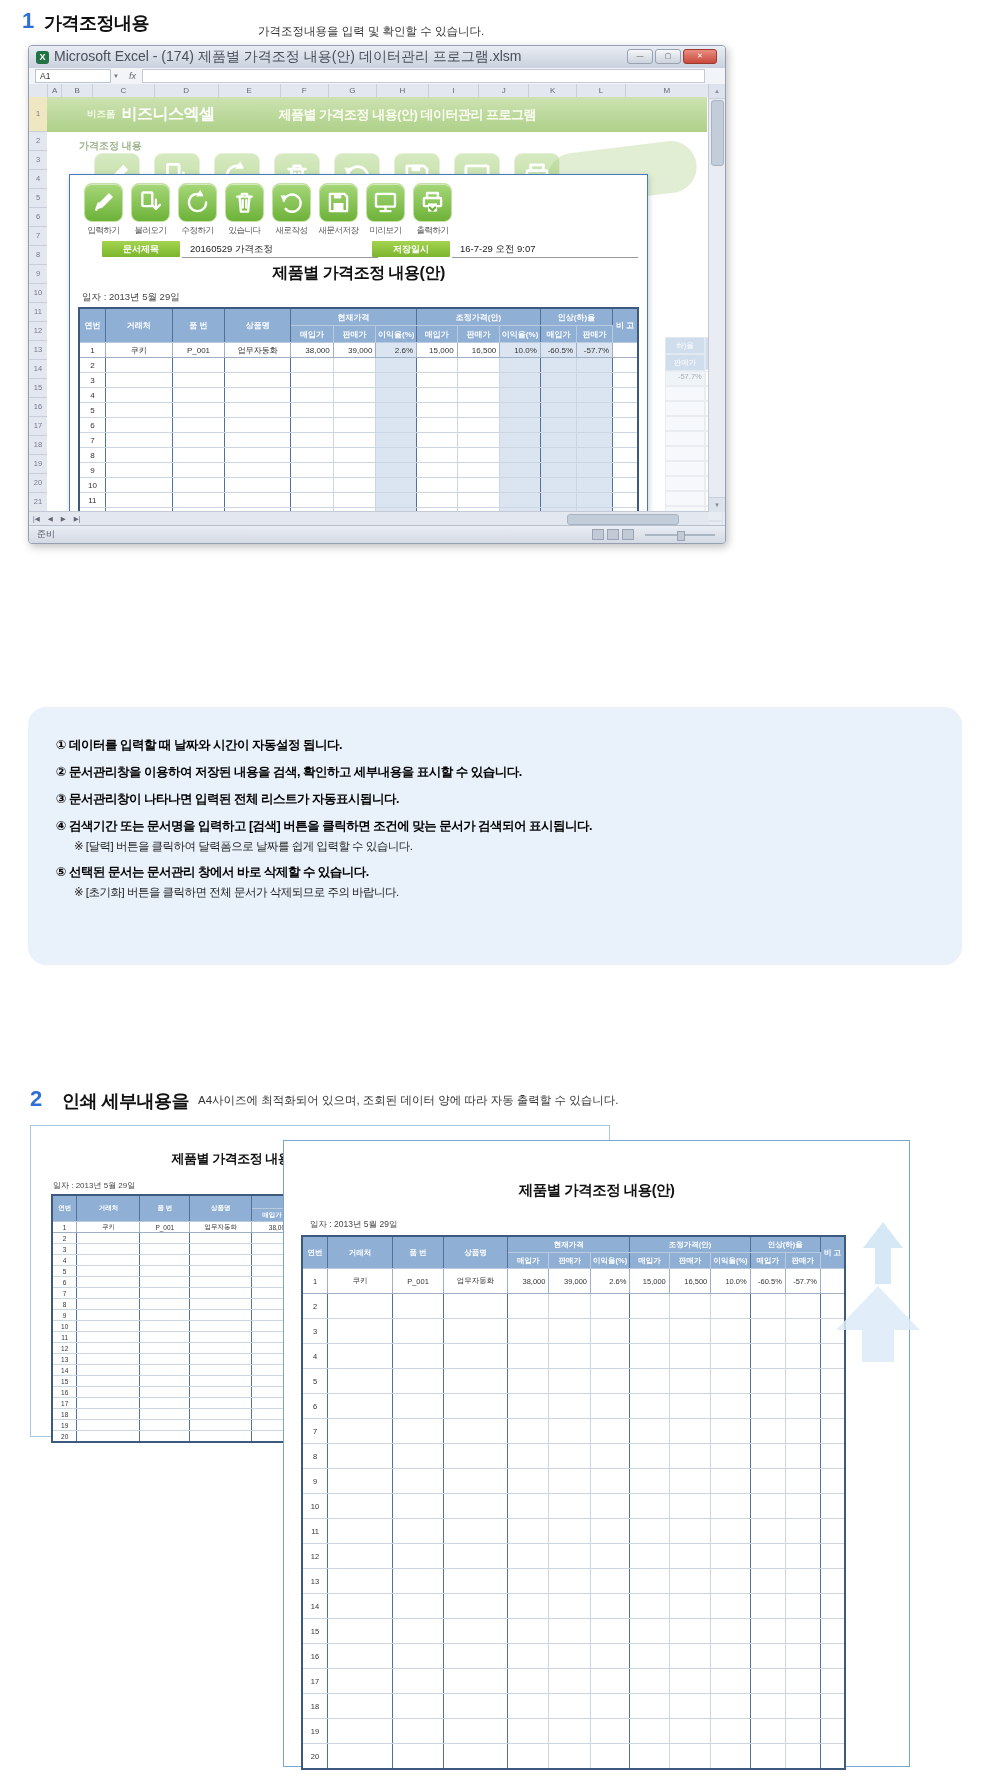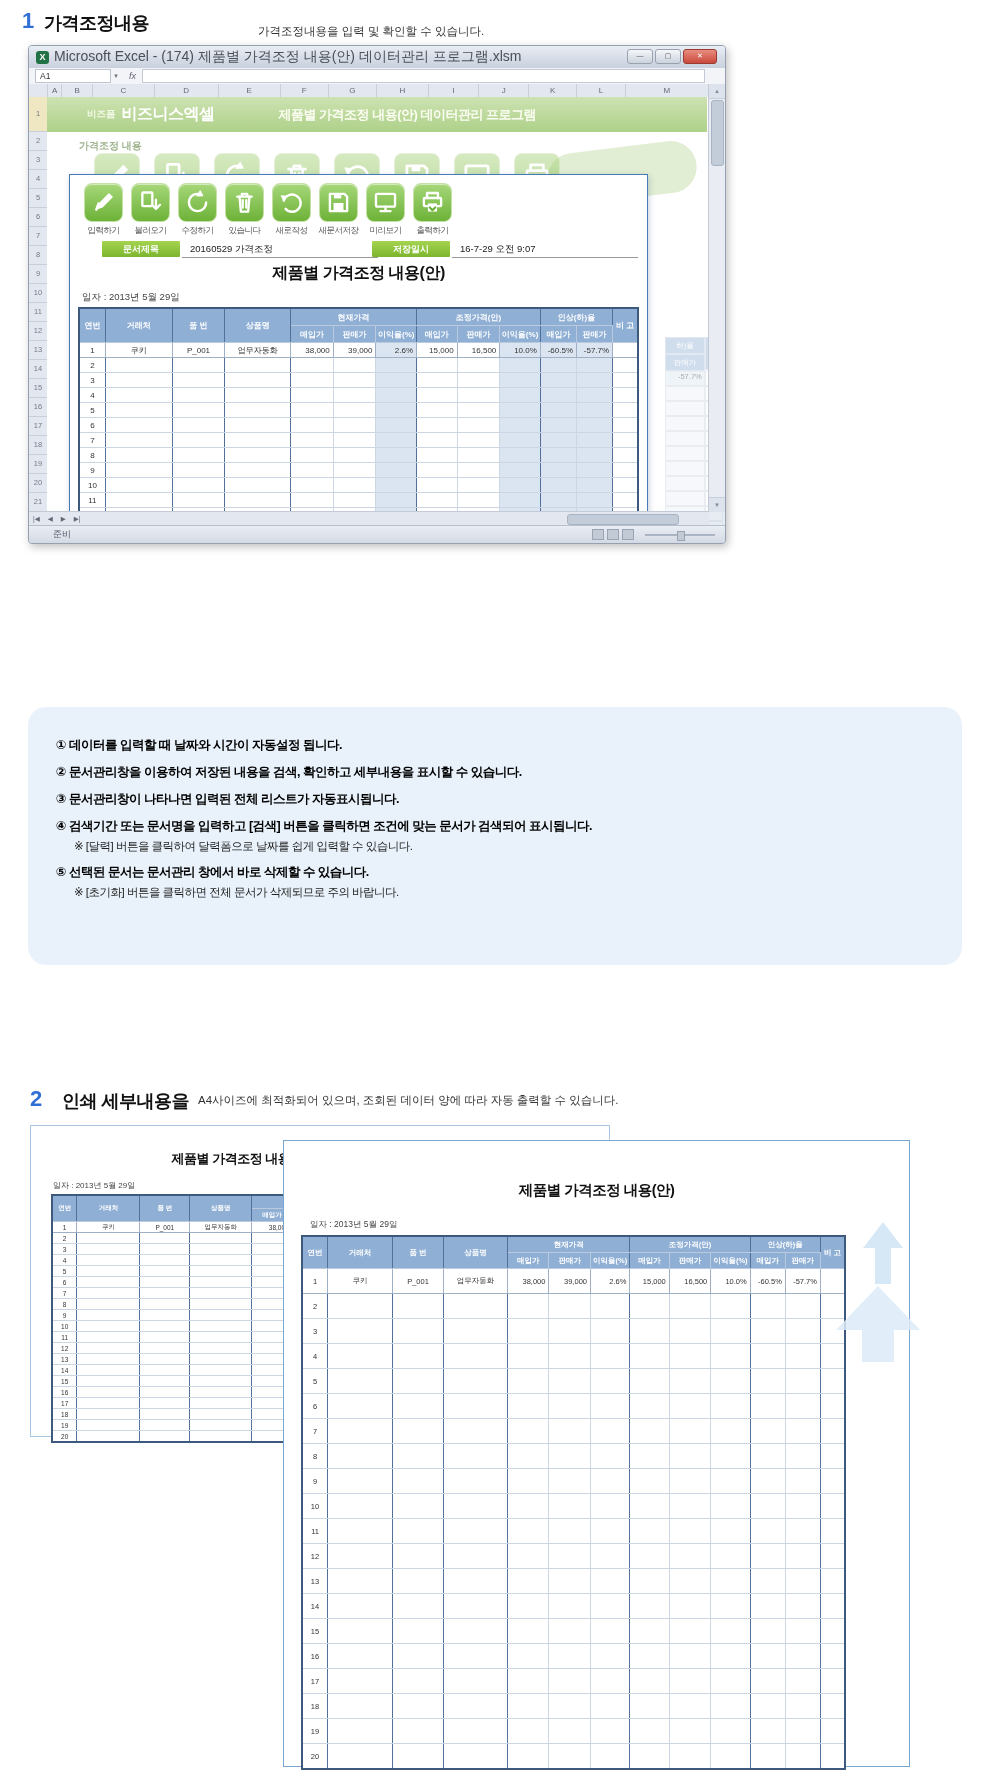--- a/index.html
+++ b/index.html
@@ -79,21 +79,21 @@
   .gf-td{border:1px solid #ccd6e2;height:13px;font-size:7.5px;text-align:right;padding-right:2px;color:#333;overflow:hidden}
   .vscroll{position:absolute;right:0;top:38px;width:16px;bottom:31px;background:#e9edf3;border-left:1px solid #c3cad6}
   .sarrow{height:14px;font-size:6px;color:#889;text-align:center;line-height:14px;background:#dde3ec;border-bottom:1px solid #c8cfda}
   .sthumb{position:absolute;left:2px;top:16px;width:11px;height:64px;background:#c3cdda;border:1px solid #a8b4c4;border-radius:3px}
   .sarrow.dn{position:absolute;bottom:0;left:0;right:0;border-top:1px solid #c8cfda;border-bottom:none}
   .botbar{position:absolute;left:0;bottom:17px;right:16px;height:14px;background:#e3e8f0;border-top:1px solid #c3cad6;display:flex;align-items:center}
   .navbtn{font-size:6.5px;color:#667;padding:0 4px}
   .hthumb{margin-left:auto;margin-right:30px;width:110px;height:9px;background:#c3cdda;border:1px solid #a8b4c4;border-radius:3px}
   .statusbar{position:absolute;left:0;bottom:0;right:0;height:17px;background:linear-gradient(#e9edf4,#d4dae4);
              border-top:1px solid #b8c0cc;display:flex;align-items:center}
-  .statustext{font-size:9px;color:#556;margin-left:24px}
+  .statustext{font-size:9px;color:#556;margin-left:8px}
   .viewicons{margin-left:auto;display:flex;gap:3px;margin-right:10px;align-items:center}
   .vico{width:10px;height:9px;background:#c2cad6;border:1px solid #9aa4b4}
   .zoomline{width:70px;height:2px;background:#aab4c2;position:relative;margin-left:8px}
   .zoomknob{position:absolute;left:32px;top:-3px;width:6px;height:8px;background:#c2cad6;border:1px solid #9aa4b4}
   
   .notes{left:28px;top:707px;width:934px;height:258px;background:#e9f2fb;border-radius:18px;padding:30px 28px;box-sizing:border-box}
   .note-main{font-size:12.5px;font-weight:bold;color:#000;letter-spacing:-0.5px;margin-bottom:4px}
   .note-sub{font-size:11.5px;color:#222;margin:0 0 4px 18px;letter-spacing:-0.5px}
   .note-block{margin-bottom:10px}
   

